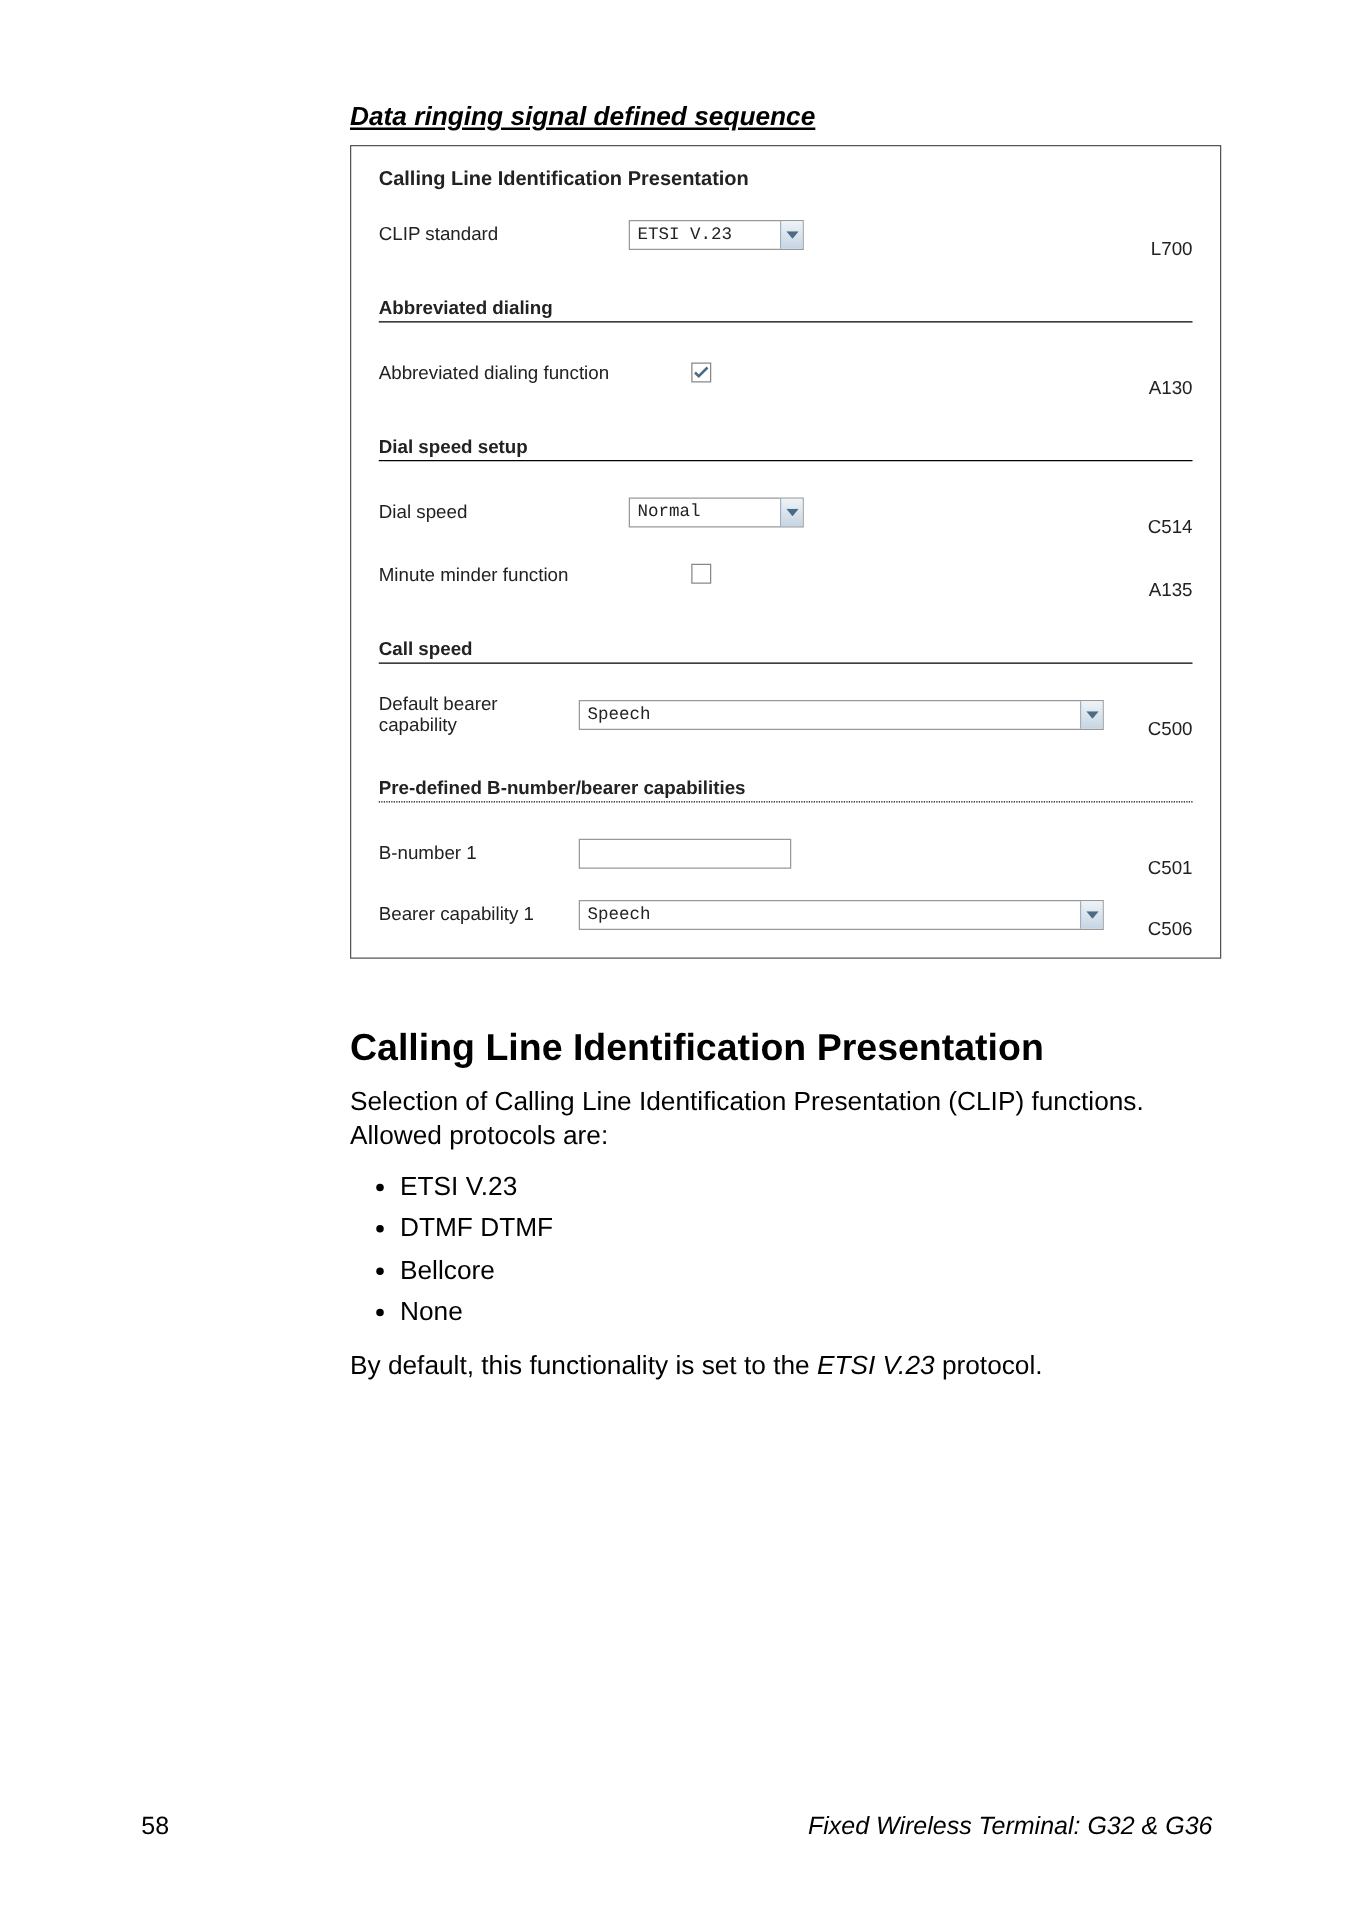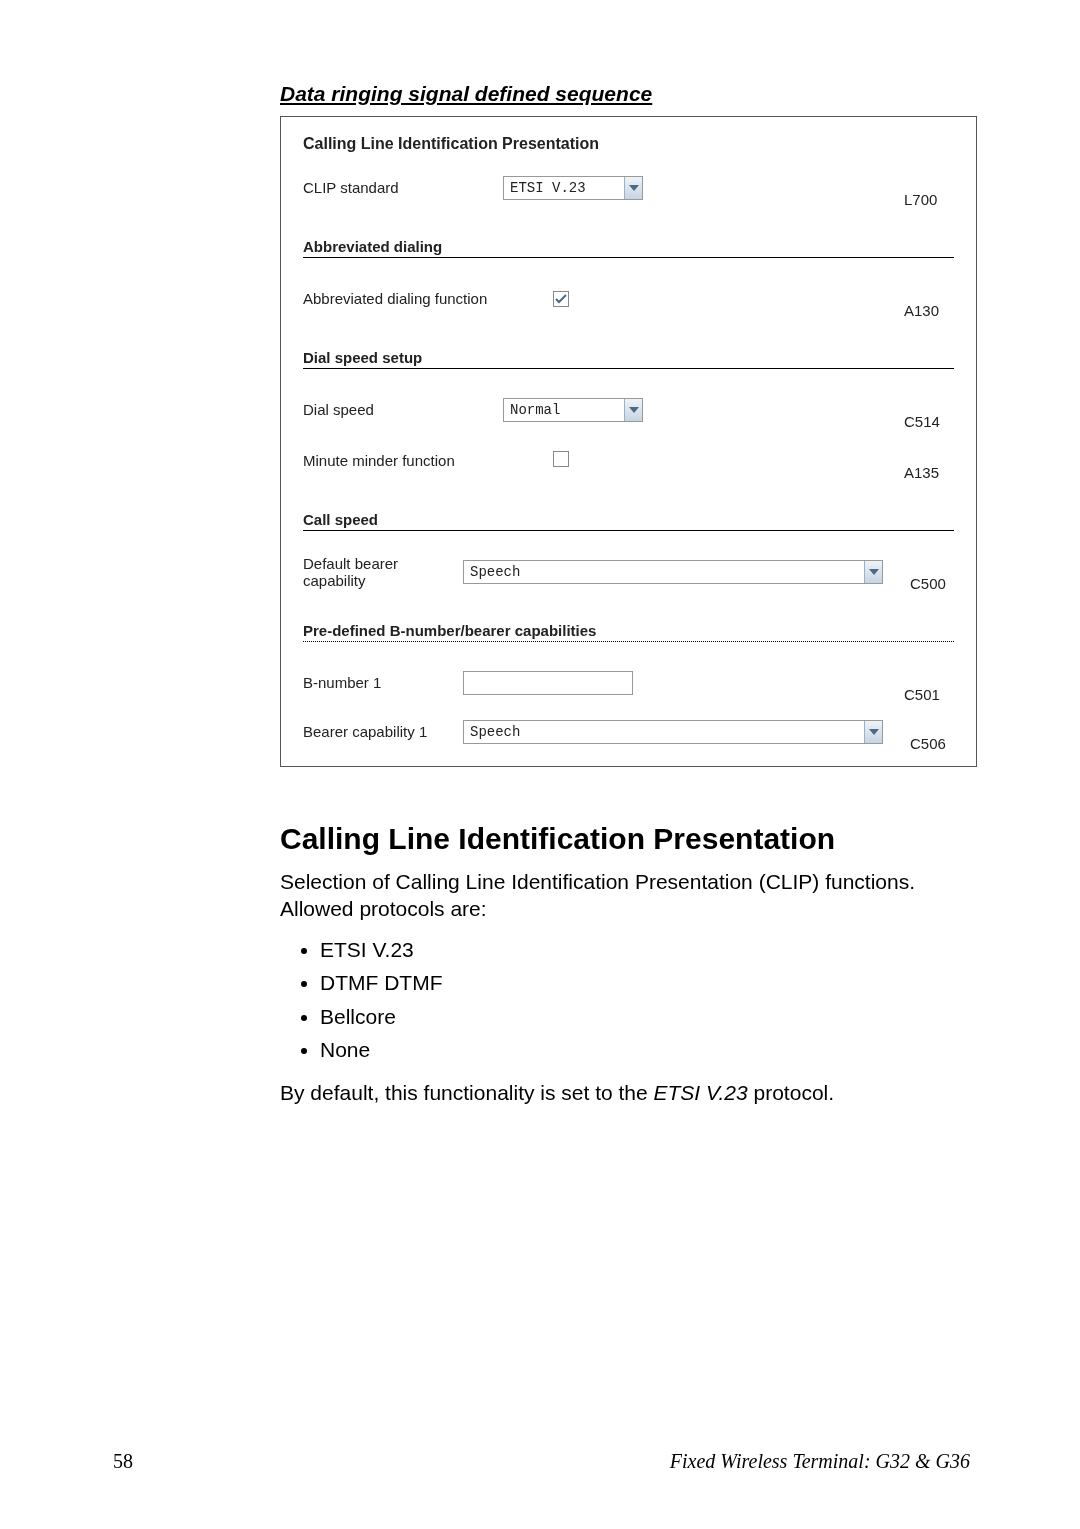--- a/index.html
+++ b/index.html
@@ -78,21 +78,21 @@
     border: 1px solid #999;
     height: 24px;
     width: 170px;
     background: #fff;
     padding: 0 4px;
     font-size: 14px;
   }
   .code {
     margin-left: auto;
     font-size: 15px;
-    text-align: left;
+    text-align: right;
     min-width: 50px;
     margin-top: 24px;
   }
   .checkbox {
     width: 16px;
     height: 16px;
     border: 1px solid #888;
     display: inline-flex;
     align-items: center;
     justify-content: center;
@@ -130,21 +130,20 @@
   }
   .footer {
     position: absolute;
     bottom: 56px;
     left: 0;
     width: 100%;
     display: flex;
     justify-content: space-between;
     padding: 0 110px 0 113px;
     font-size: 20px;
-    font-family: Liberation Serif, serif;
   }
   .footer .pageno { }
   .footer .doc { font-style: italic; }
 </style>
 </head>
 <body>
 
 <div class="page">
 
   <div class="section-link">Data ringing signal defined sequence</div>

